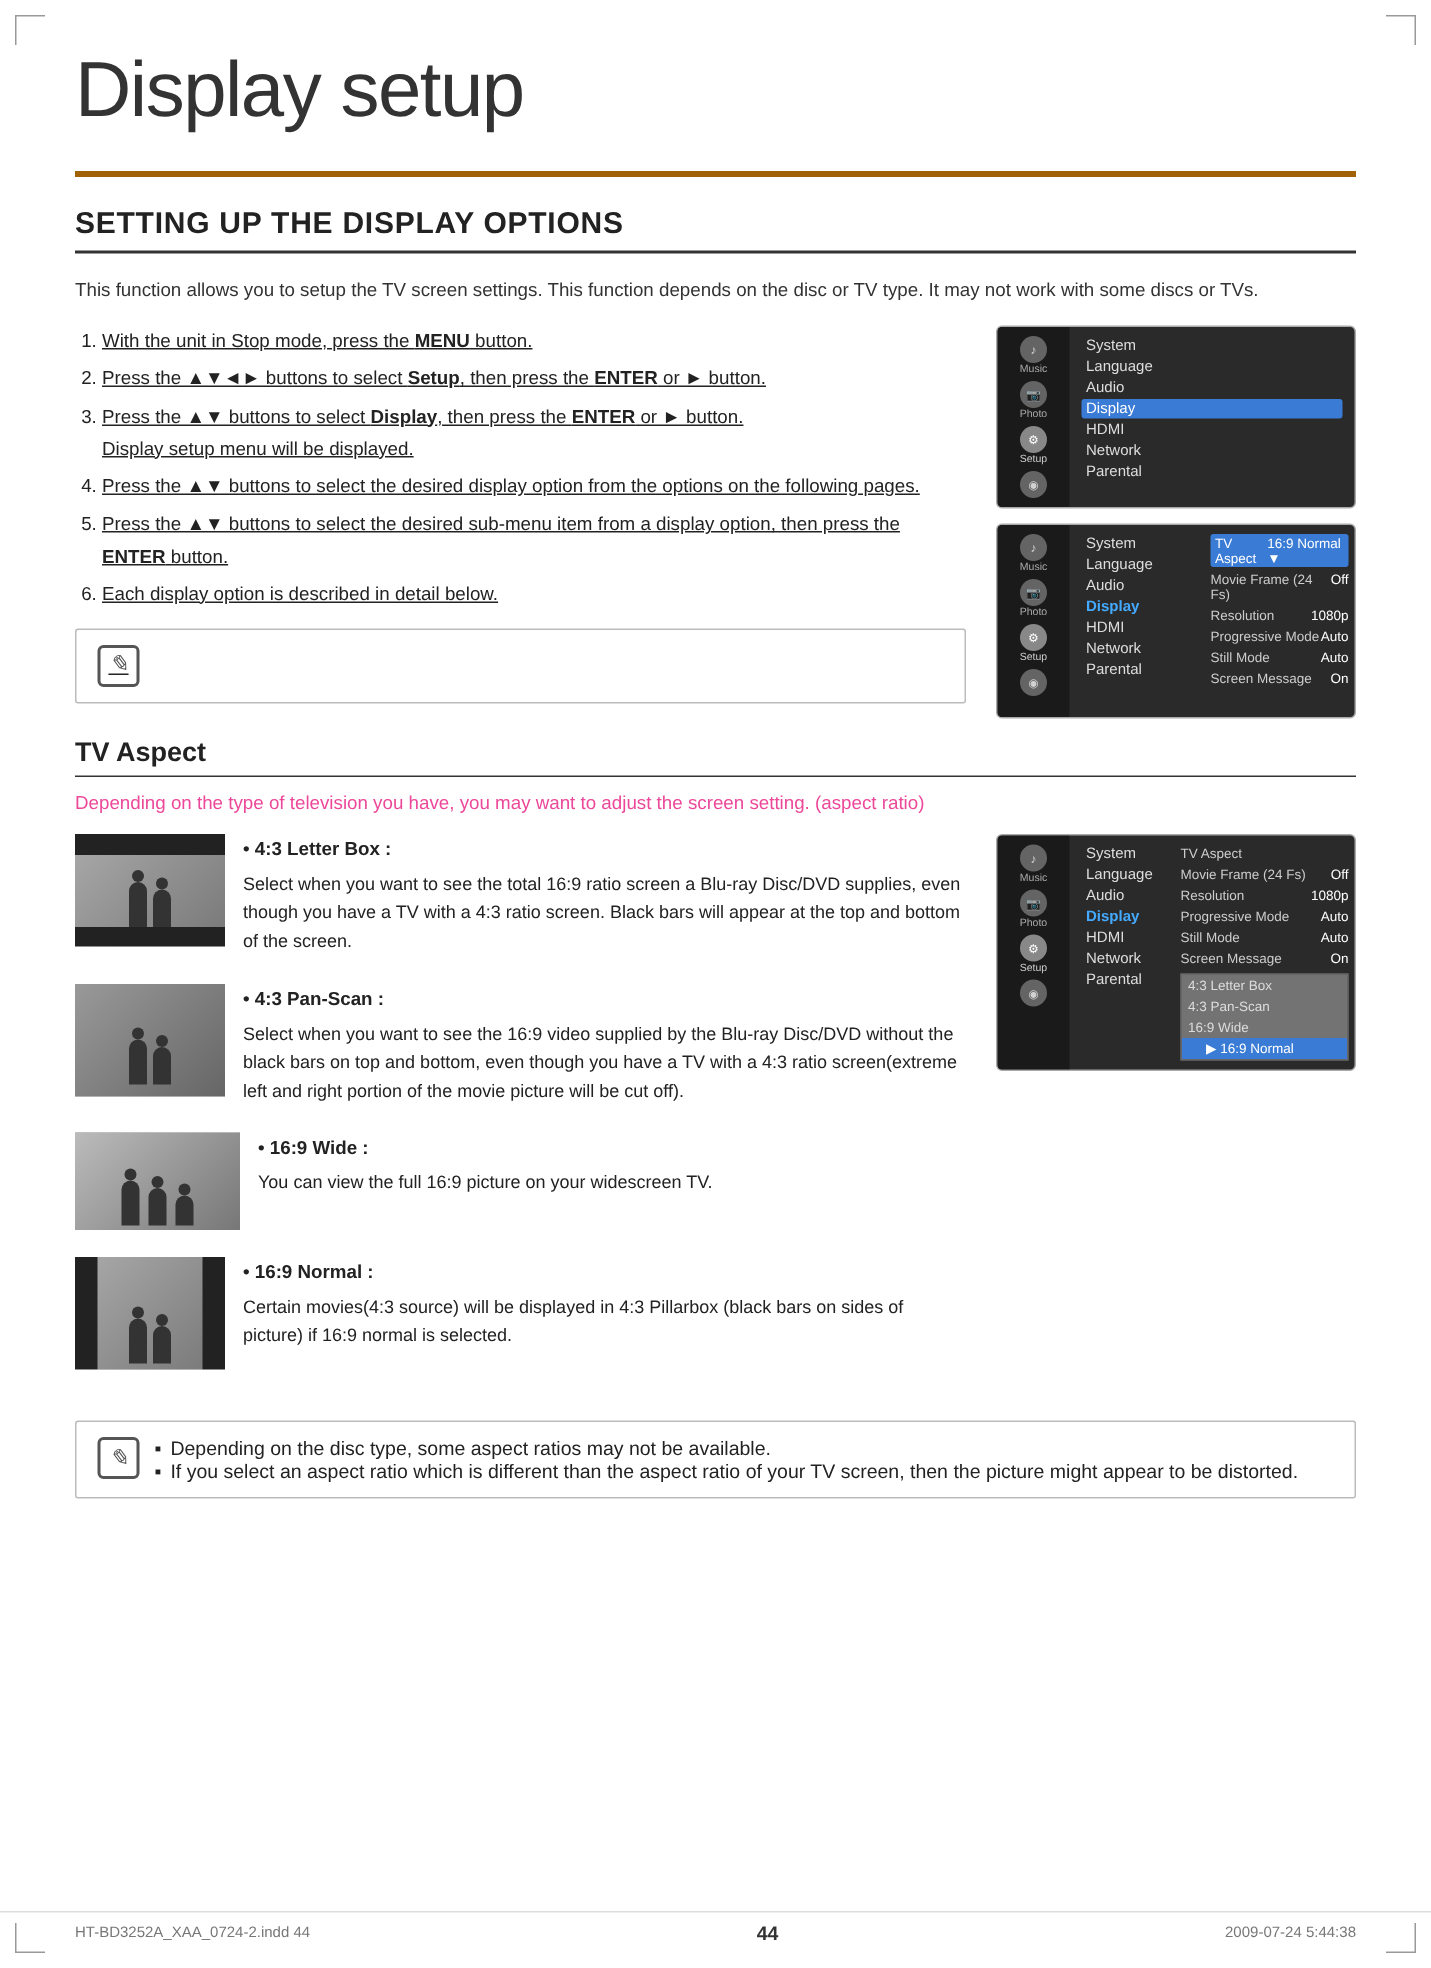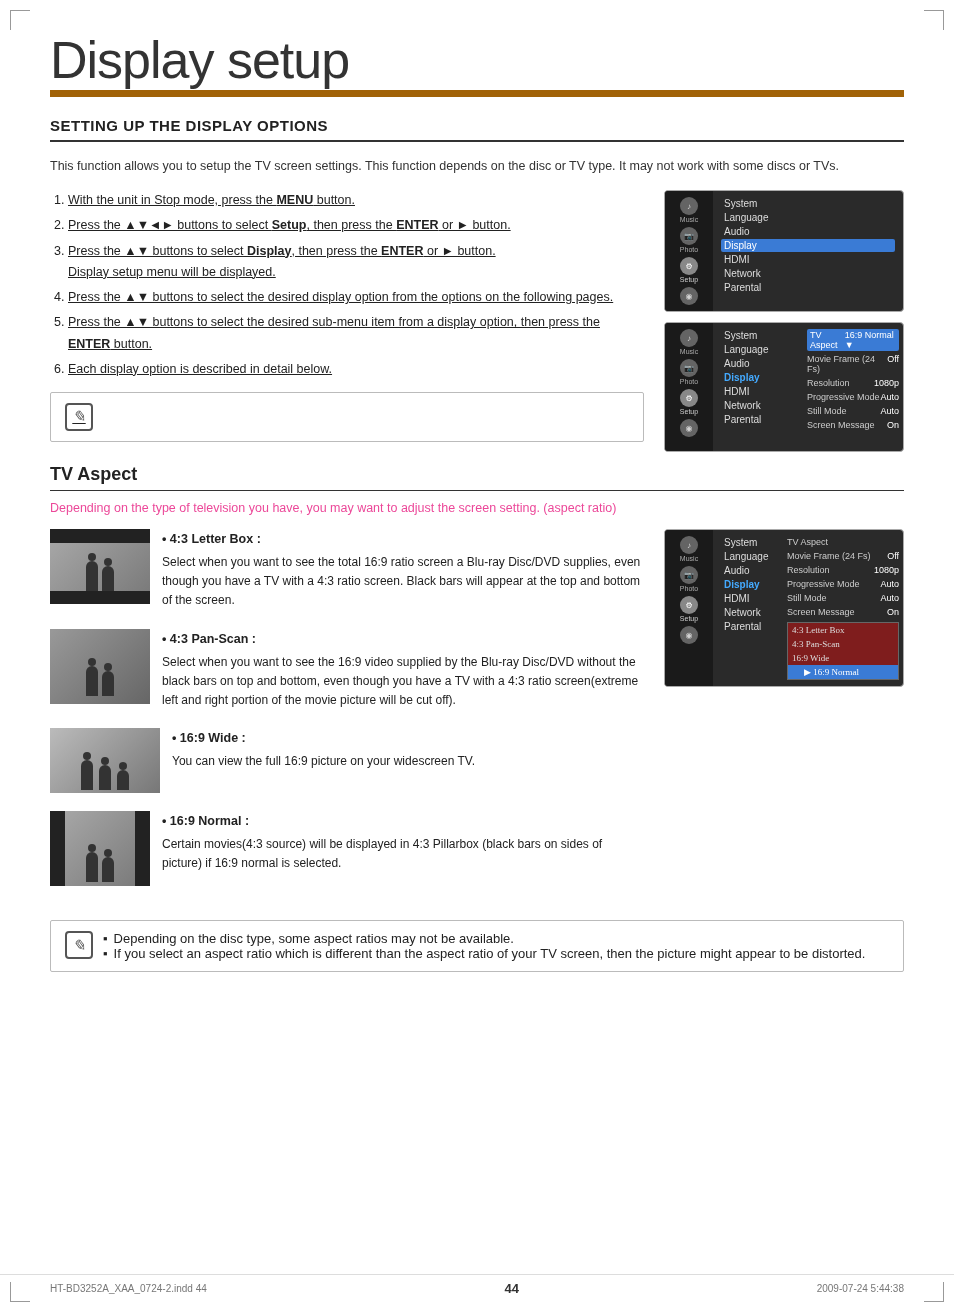--- a/index.html
+++ b/index.html
@@ -31,29 +31,29 @@
     .corner-tl { top: 10px; left: 10px; border-width: 1px 0 0 1px; }
     .corner-tr { top: 10px; right: 10px; border-width: 1px 1px 0 0; }
     .corner-bl { bottom: 10px; left: 10px; border-width: 0 0 1px 1px; }
     .corner-br { bottom: 10px; right: 10px; border-width: 0 1px 1px 0; }
 
     
     .page-title {
       font-size: 52px;
       font-weight: 300;
       color: #333;
-      border-bottom: 7px solid #a16207;
-      padding-bottom: 0;
+      border-bottom: 4px solid #a16207;
+      padding-bottom: 24px;
       margin-bottom: 20px;
       letter-spacing: -1px;
     }
 
     
     .section-heading {
-      font-size: 15px;
+      font-size: 20px;
       font-weight: bold;
       border-bottom: 2px solid #333;
       padding-bottom: 6px;
       margin-bottom: 14px;
       letter-spacing: 0.5px;
     }
 
     
     .intro-text {
       font-size: 12.5px;
@@ -656,21 +656,21 @@
           <div class="menu-row">
             <span>Still Mode</span>
               <span class="val">Auto</span>
           </div>
           <div class="menu-row">
             <span>Screen Message</span>
               <span class="val">On</span>
           </div>
 
           <div style="position:relative;margin-top:2px;">
-            <div style="background:#7f1d1d;border:1px solid #666;font-size:9px;color:#ddd;font-family:Liberation Serif, serif;">
+            <div style="background:#737373;border:1px solid #666;font-size:9px;color:#ddd;">
               <div style="padding:2px 4px;">4:3 Letter Box</div>
               <div style="padding:2px 4px;">4:3 Pan-Scan</div>
               <div style="padding:2px 4px;">16:9 Wide</div>
               <div style="padding:2px 16px;background:#3a7bd5;color:#fff;">▶ 16:9 Normal</div>
             </div>
           </div>
         </div>
       </div>
     </div>
 

